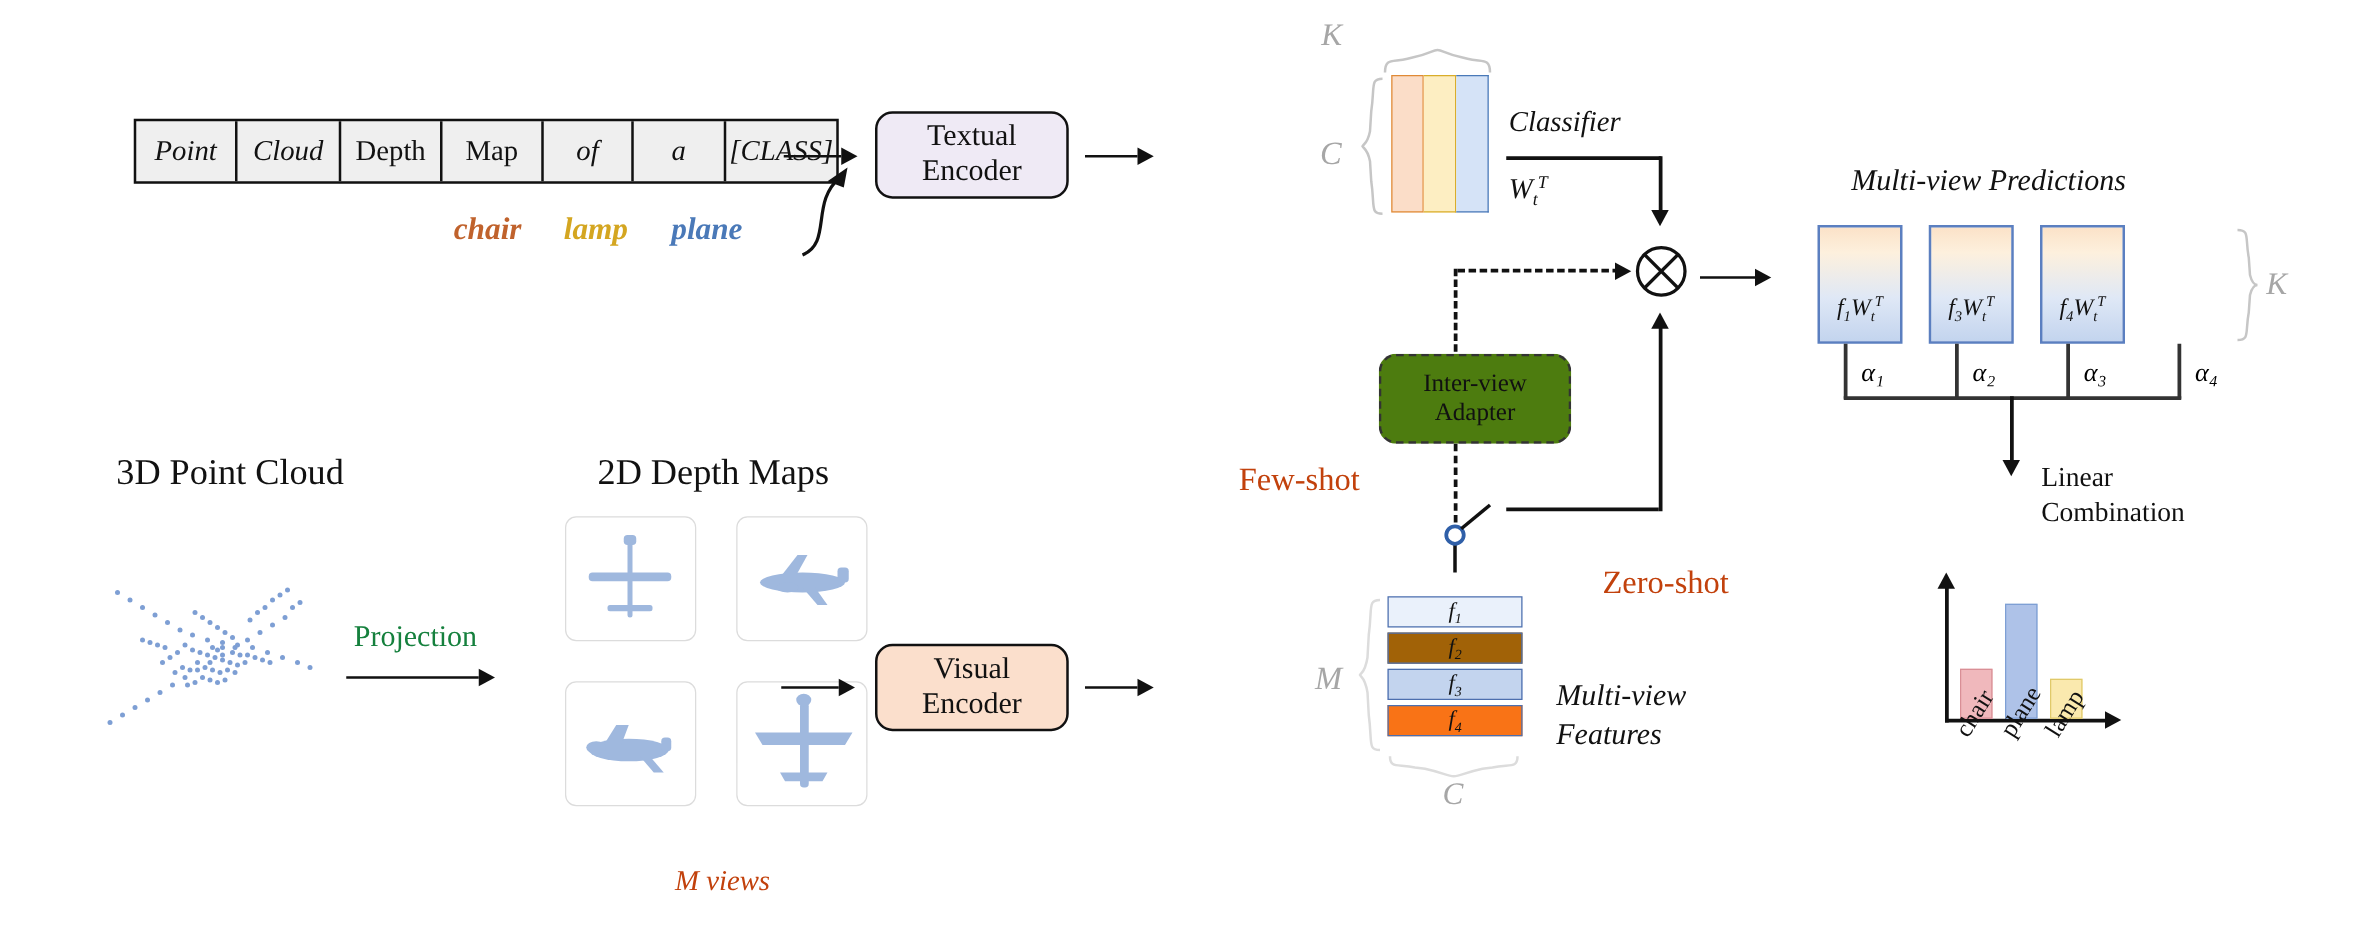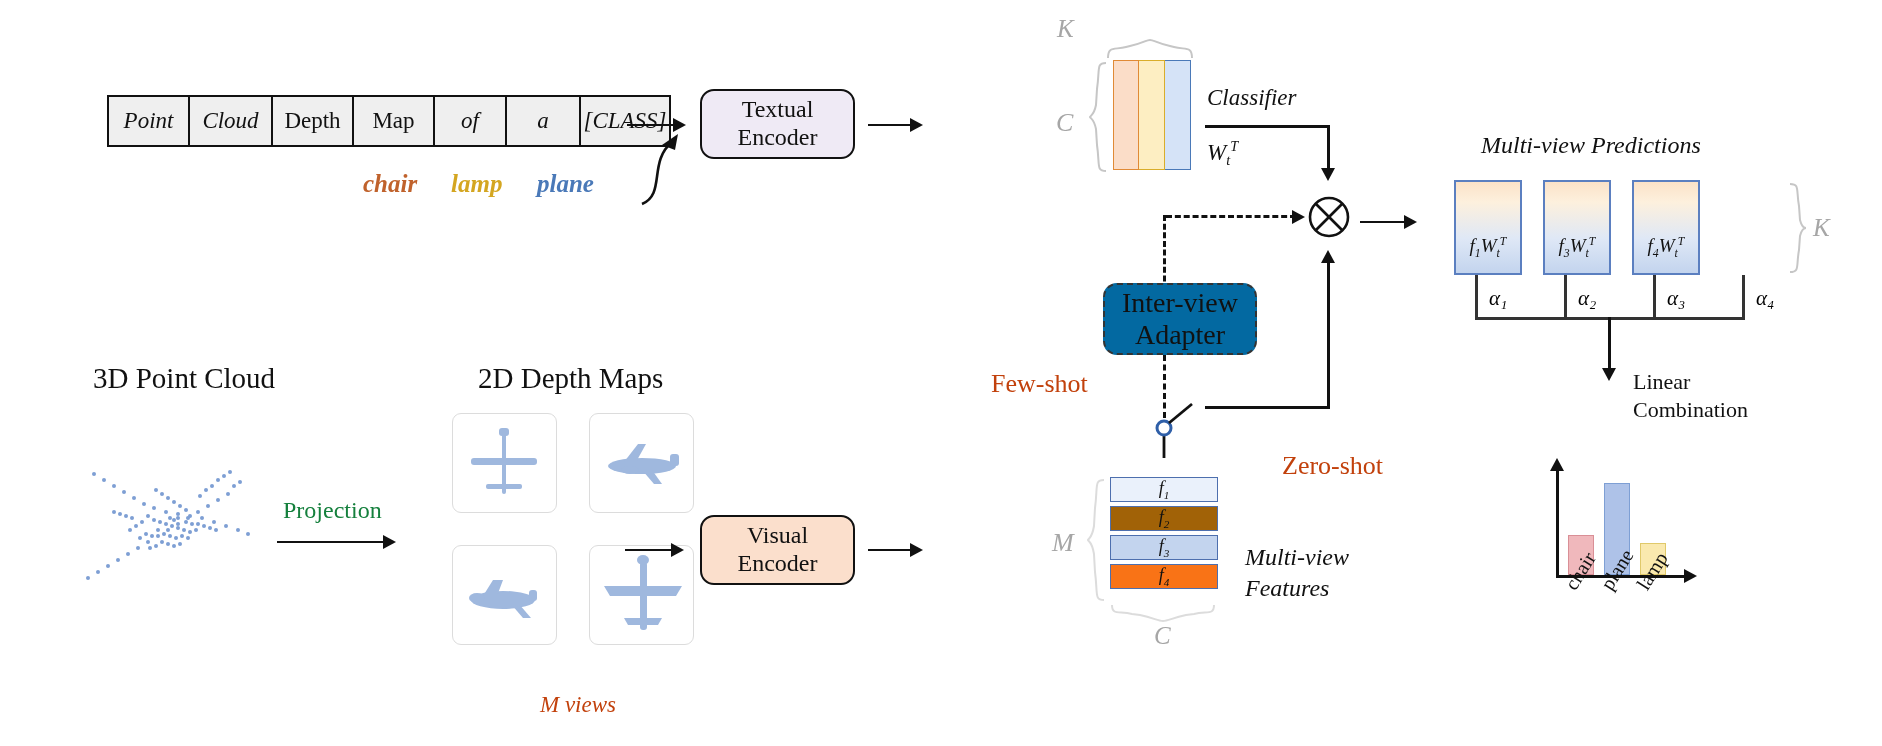--- a/index.html
+++ b/index.html
@@ -146,21 +146,21 @@
 <div class="abs" style="left:1166px; top:215px; width:130px; height:3px; border-top:3px dashed #111;"></div>
 <div class="abs arrow-head" style="left:1292px; top:210px;"></div>
 <div class="abs" style="left:1163px; top:215px; width:3px; height:75px; border-left:3px dashed #111;"></div>
 <div class="abs" style="left:1163px; top:287px; width:45px; height:3px; border-top:3px dashed #111;"></div>
 
 <div class="abs arrow-h" style="left:1360px; top:215px;">
   <div class="arrow-line" style="width:44px"></div>
     <div class="arrow-head"></div>
 </div>
 
-<div class="abs encoder" id="adapter-box" style="left:1103px; top:283px; width:154px; height:72px; background:#0369a1; border:2.5px dashed #333; font-size:28px;">
+<div class="abs encoder" id="adapter-box" style="left:1103px; top:283px; width:154px; height:72px; background:#4d7c0f; border:2.5px dashed #333; font-size:20px;">
   <span>Inter-view</span>
   <span>Adapter</span>
 </div>
 
 <div class="abs" style="left:1163px; top:355px; width:3px; height:63px; border-left:3px dashed #111;"></div>
 
 <div class="abs gray-lbl" style="left:991px; top:369px; font-size:26px;">Few-shot</div>
 <div class="abs gray-lbl" style="left:1282px; top:451px; font-size:26px;">Zero-shot</div>
 
 <svg class="abs" style="left:1140px; top:400px;" width="70" height="60">

